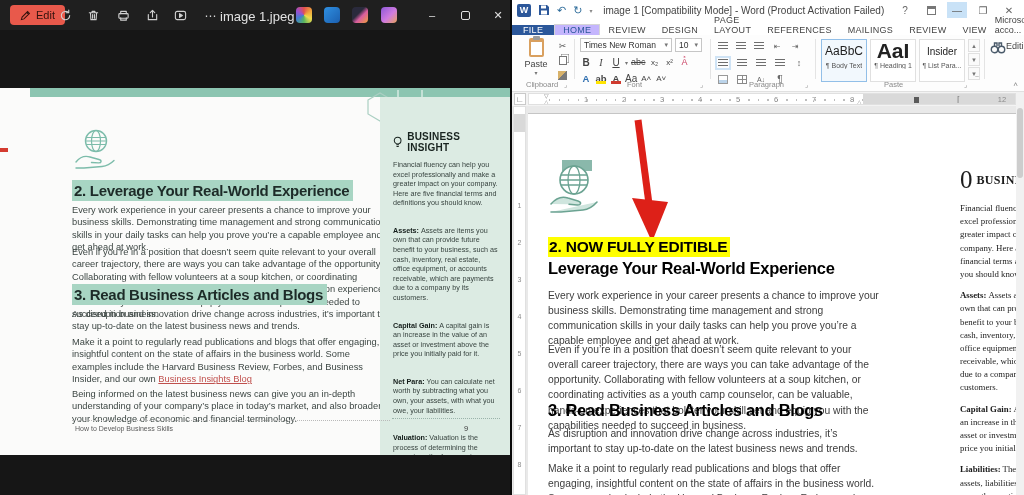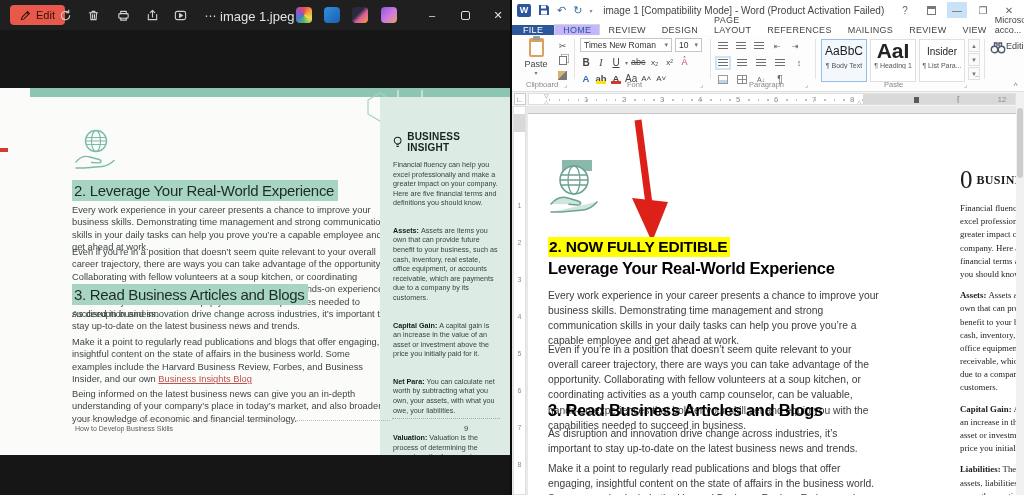--- a/index.html
+++ b/index.html
@@ -25,21 +25,21 @@
   .reddash{position:absolute;left:0;top:60px;width:8px;height:4px;background:#d43b30}
   .psidebar{position:absolute;left:380px;top:9px;width:130px;height:358px;background:#dcebe3;padding:34px 12px 0 13px;color:#2e3836}
   .ins-title{display:flex;align-items:center;gap:5px;font-size:10px;font-weight:bold;letter-spacing:.2px;color:#18231f}
   .ins-intro{margin-top:7px;font-size:7.2px;line-height:1.33;color:#36423e}
   .term{margin-top:18px;font-size:7.2px;line-height:1.33;color:#36423e}
   .term b{color:#141d1a;margin-right:2px}
   .sb-dots{position:absolute;left:12px;right:10px;top:321px;border-top:1px dotted #9ab3aa}
   .pageno{position:absolute;left:84px;top:327px;font-size:7.5px;color:#3a3a3a}
   .pmain{position:absolute;left:72px;top:38px;width:318px;color:#3a3a3a}
   .pmain .blk{position:absolute;left:0;width:318px}
-  .ph2{font-size:15px;font-weight:normal;letter-spacing:-.3px;color:#1d2b28;white-space:nowrap}
+  .ph2{font-size:15px;font-weight:bold;letter-spacing:-.3px;color:#1d2b28;white-space:nowrap}
   .ph2 .hl{background:#a8d5c3;padding:2px 4px 2px 2px}
   .pbody{font-size:9.3px;line-height:1.34;color:#3d4744}
   .plink{color:#c0504d;text-decoration:underline}
   .pfoot-line{position:absolute;left:72px;top:332px;width:318px;border-top:1px dotted #b9b9b9}
   .pfoot{position:absolute;left:75px;top:337px;font-size:7px;color:#5a5a5a}
 
   
   .word{position:absolute;left:512px;top:0;width:512px;height:495px;background:#fff;overflow:hidden}
   .wtitle{position:absolute;left:0;top:0;width:100%;height:20px;background:#fff;display:flex;align-items:center;font-size:10px;color:#555}
   .qat{display:flex;align-items:center;gap:7px;padding-left:5px}

